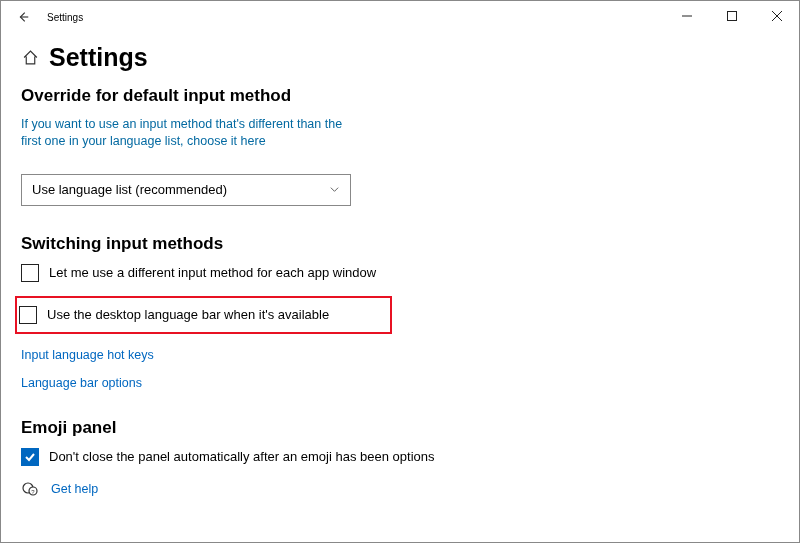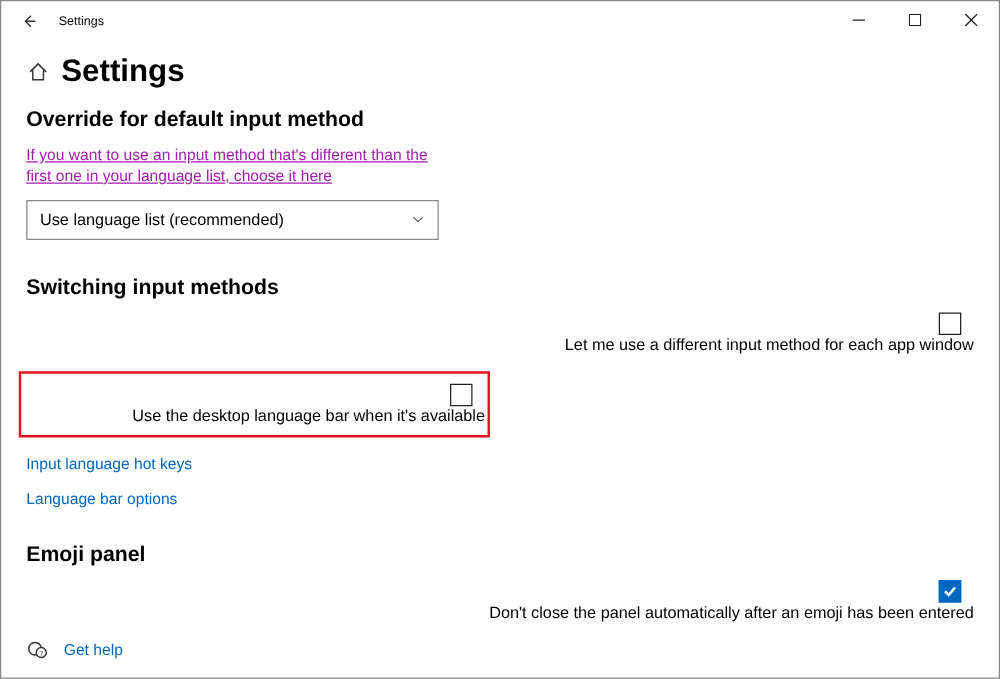--- a/index.html
+++ b/index.html
@@ -61,46 +61,44 @@
       padding: 0 20px;
     }
     .section-title {
       font-size: 17px;
       font-weight: 600;
       margin-bottom: 10px;
     }
     .desc {
       font-size: 12.5px;
       line-height: 1.35;
-      color: #a21caf;
+      color: #0369a1;
       max-width: 340px;
-      margin-bottom: 10px;
-      text-decoration: underline;
+      margin-bottom: 24px;
     }
     .dropdown {
       border: 1px solid #888;
       height: 32px;
       width: 330px;
       display: flex;
       align-items: center;
       padding: 0 10px;
       font-size: 13px;
       justify-content: space-between;
       margin-bottom: 28px;
     }
     .dropdown .chev {
       width: 12px; height: 12px;
       display: flex; align-items: center; justify-content: center;
     }
     .checkrow {
       display: flex;
-      align-items: flex-end;
+      align-items: center;
       margin-bottom: 14px;
       font-size: 13px;
-      flex-direction: column;
     }
     .checkbox {
       width: 18px;
       height: 18px;
       border: 1.5px solid #222;
       margin-right: 10px;
       display: flex;
       align-items: center;
       justify-content: center;
       flex-shrink: 0;
@@ -210,21 +208,21 @@
   <div class="gap"></div>
 
   <div class="section-title">Emoji panel</div>
 
   <div class="checkrow">
     <div class="checkbox checked">
       <svg width="12" height="12" viewBox="0 0 12 12">
           <path d="M2 6 L5 9 L10 3" stroke="#fff" stroke-width="2" fill="none"></path>
         </svg>
     </div>
-    <span>Don't close the panel automatically after an emoji has been entered</span>
+    <span>Don't close the panel automatically after an emoji has been options</span>
   </div>
 
   <div class="help-row">
     <div class="help-icon">
       <svg width="16" height="16" viewBox="0 0 16 16">
         <circle cx="6" cy="7" r="5" stroke="#333" stroke-width="1.2" fill="none"></circle>
         <circle cx="11" cy="10" r="4" stroke="#333" stroke-width="1.2" fill="#fff"></circle>
         <text x="11" y="13" font-size="6" text-anchor="middle" fill="#333">?</text>
       </svg>
     </div>

